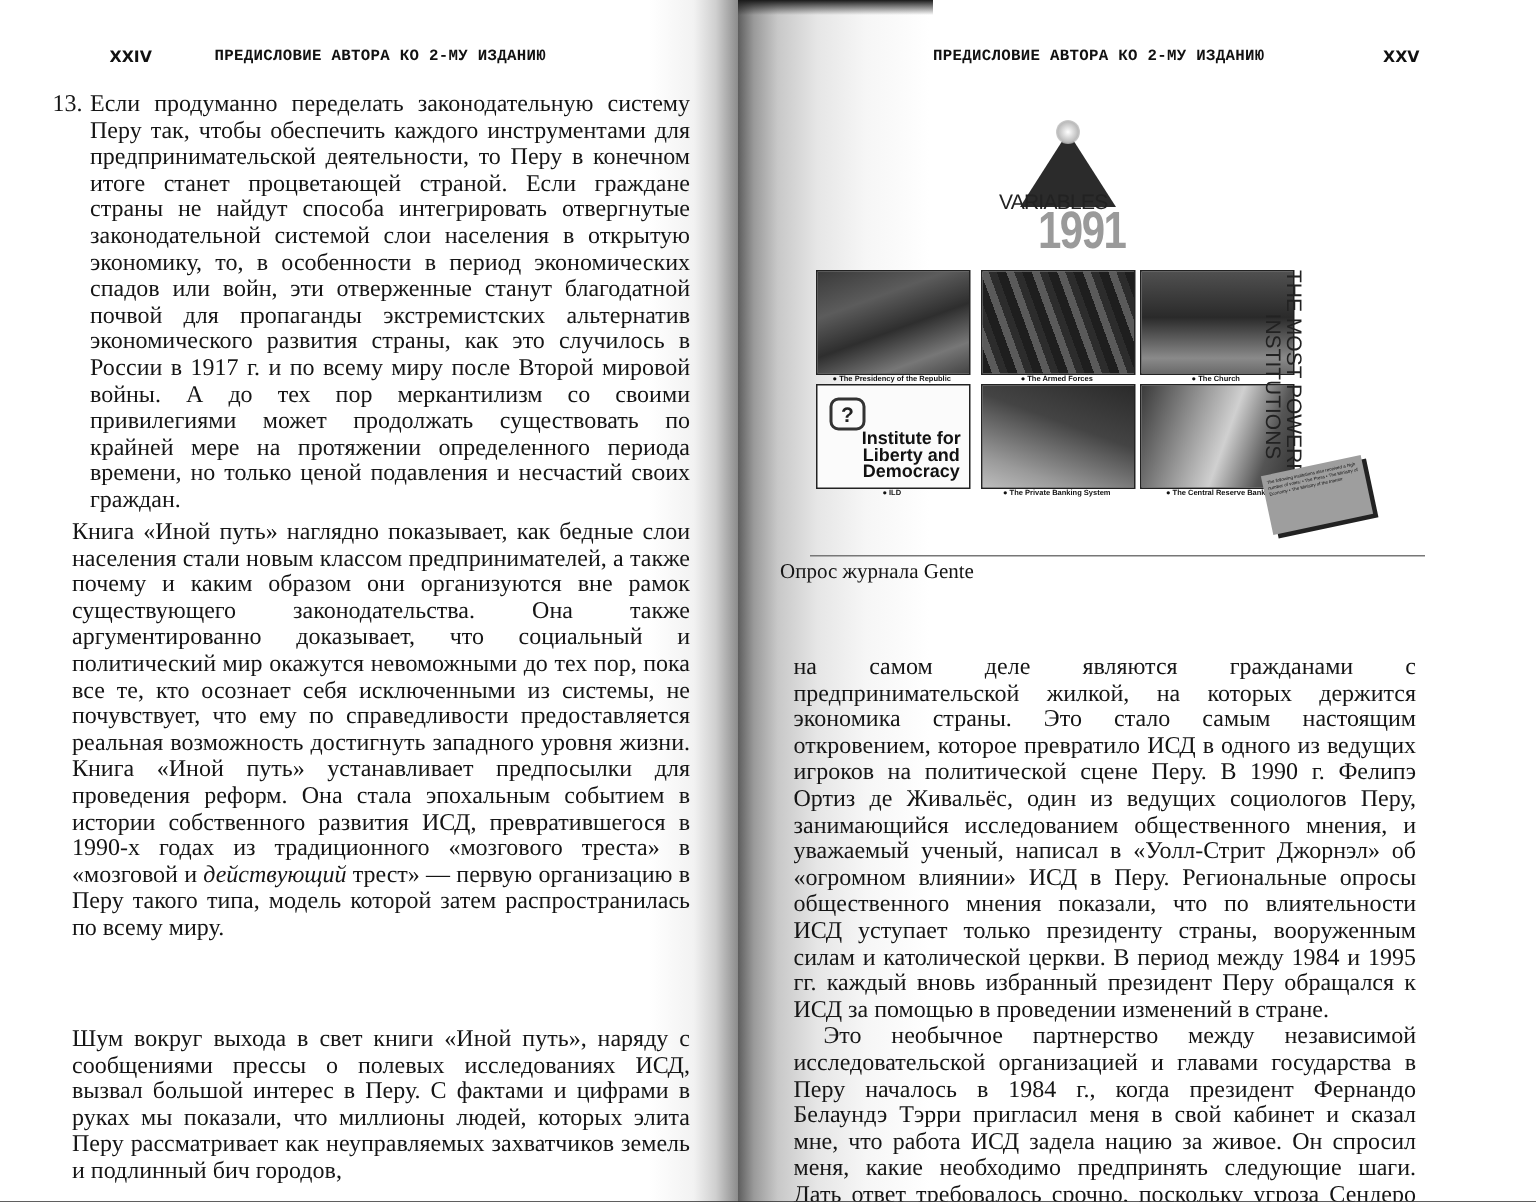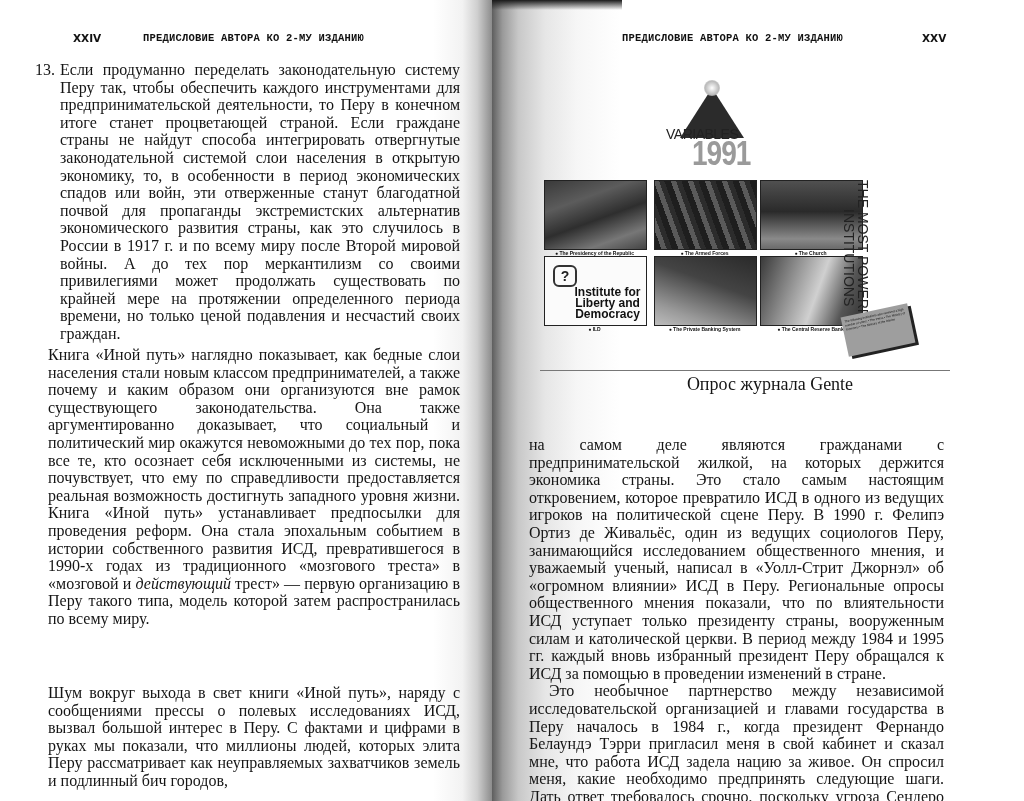--- a/index.html
+++ b/index.html
@@ -15,21 +15,21 @@
   .body-text { position:absolute; font-family:"Liberation Serif", serif; font-size:16px; line-height:17.6px; color:#151515; text-align:justify; }
   .body-text p { margin:0; }
   .num-item { position:absolute; left:60px; top:61px; width:400px; }
   .num-item .num { position:absolute; left:-25px; top:0; }
   .para1 { left:48px; top:346px; width:412px; }
   .subhead { position:absolute; left:48px; top:620px; width:412px; font-family:"Liberation Serif", serif; font-style:italic; font-size:15.2px; line-height:17.6px; color:#151515; }
   .para2 { left:48px; top:684px; width:412px; }
 
   .r-text { left:529px; width:415px; top:399px;margin-top:37px; }
   .r-text .indent { text-indent:20px; }
-  .caption { position:absolute; left:520px; width:500px; top:374px; text-align:center; font-family:"Liberation Serif", serif; font-size:18px; color:#151515; }
+  .caption { position:absolute; left:520px; width:500px; top:374px; font-family:"Liberation Serif", serif; font-size:14px; color:#151515; }
 
   
   #figure { position:absolute; left:540px; top:80px; width:420px; height:290px; }
   .pyramid { position:absolute; left:140px; top:8px; width:0; height:0; border-left:32px solid transparent; border-right:32px solid transparent; border-bottom:50px solid #2b2b2b; }
   .pyramid-eye { position:absolute; left:164px; top:0px; width:16px; height:16px; border-radius:50%; background:radial-gradient(#fff,#bbb 60%,rgba(255,255,255,0)); }
   .fig-brand { position:absolute; left:126px; top:46px; font-family:"Liberation Sans", sans-serif; font-size:14px; letter-spacing:-0.5px; color:#222; }
   .fig-year { position:absolute; left:152px; top:58px; font-family:"Liberation Sans", sans-serif; font-size:28px; font-weight:bold; color:#9a9a9a; letter-spacing:-1px; transform:scaleY(1.25); }
   .tile { position:absolute; width:101px; height:68px; border:1px solid #222; }
   .tile.photo { background:linear-gradient(160deg,#3a3a3a 0%,#5c5c5c 30%,#2e2e2e 55%,#777 80%,#444 100%); }
   .tile.photo2 { background:repeating-linear-gradient(70deg,#1e1e1e 0 6px,#5a5a5a 6px 11px,#2c2c2c 11px 16px); }

